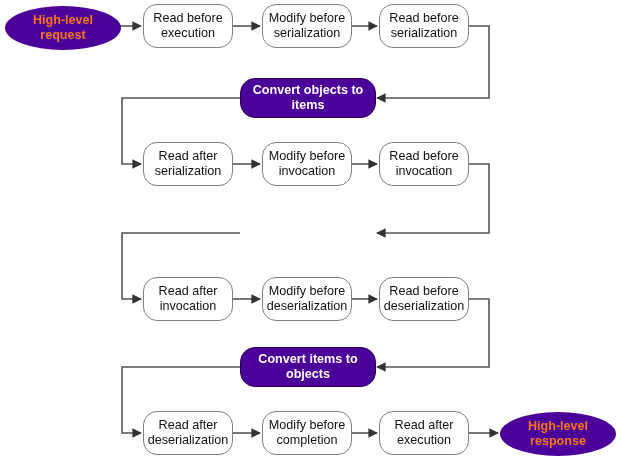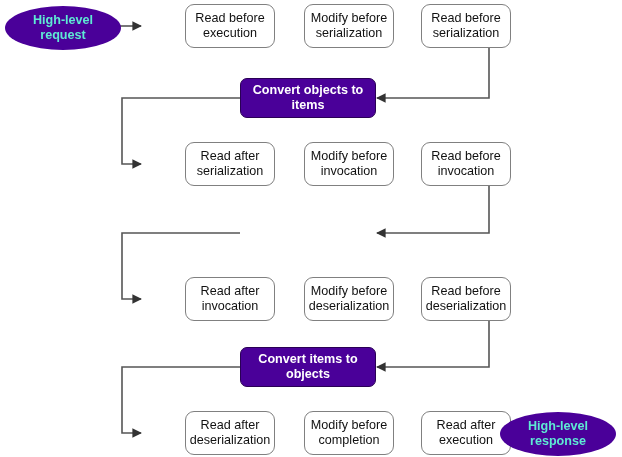--- a/index.html
+++ b/index.html
@@ -30,38 +30,37 @@
     position: absolute;
     box-sizing: border-box;
     display: flex;
     align-items: center;
     justify-content: center;
     text-align: center;
     line-height: 1.18;
   }
   .node-step {
     border: 1.6px solid #808080;
-    border-radius: 9px;
+    border-radius: 14px;
     background: #ffffff;
     color: #111111;
     font-size: 12.6px;
-    margin-left: 42px;
   }
   .node-phase {
     border: 1.4px solid #2a0055;
-    border-radius: 7px;
+    border-radius: 15px;
     background: #4a0099;
     color: #ffffff;
     font-size: 12.6px;
     font-weight: bold;
   }
   .node-terminal {
     border-radius: 50%;
     background: #4a0099;
-    color: #5eead4;
+    color: #f97316;
     font-size: 12.6px;
     font-weight: bold;
   }
   .node-label {
     display: block;
     padding: 0 4px;
     white-space: pre-line;
   }
 </style>
 </head>

